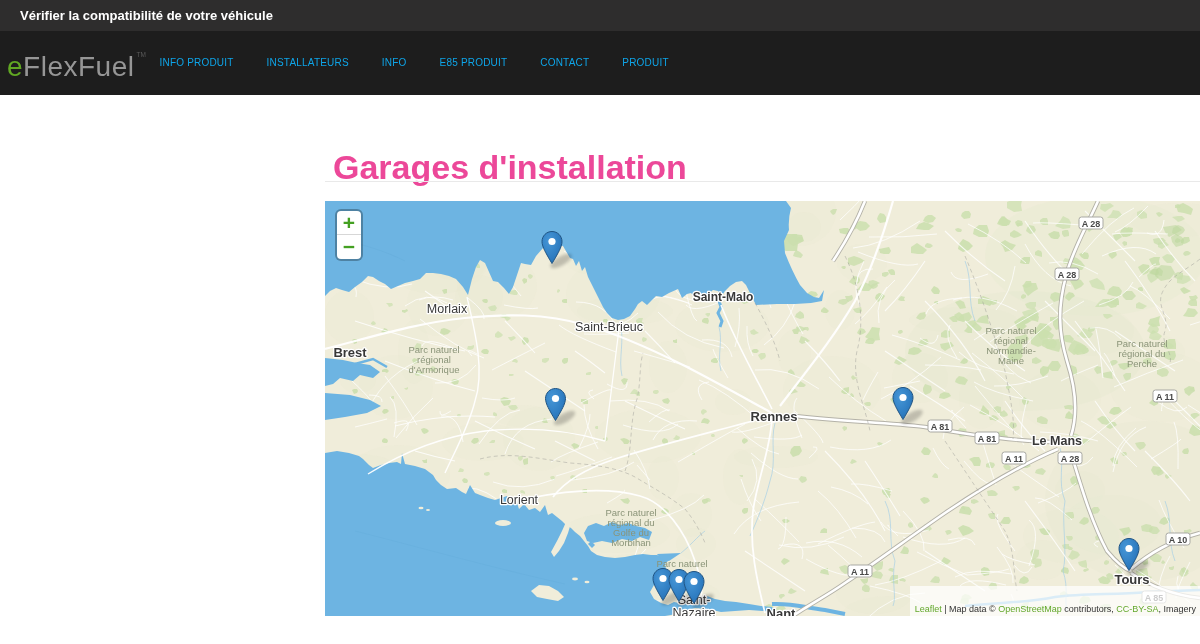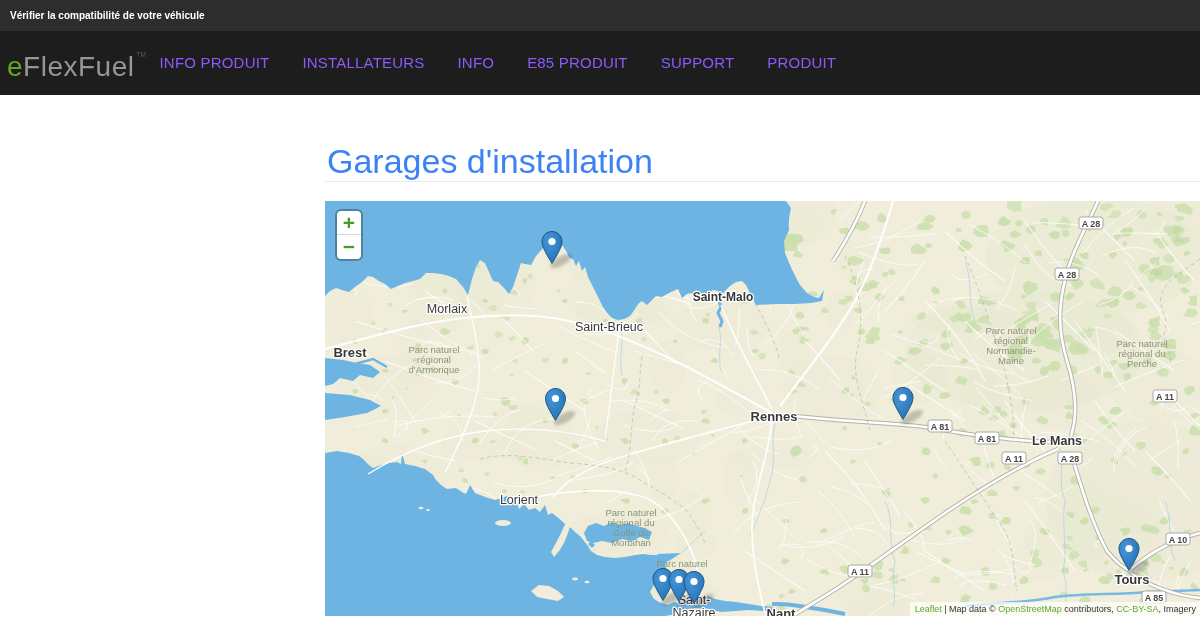--- a/index.html
+++ b/index.html
@@ -1,37 +1,37 @@
 <!DOCTYPE html>
 <html><head><meta charset="utf-8"><title>Garages d'installation</title>
 <style>
 html,body{margin:0;padding:0;}
 body{width:1200px;height:644px;overflow:hidden;background:#fff;font-family:"Liberation Sans",sans-serif;position:relative;}
 .topbar{position:absolute;left:0;top:0;width:100%;height:31px;background:#2e2d2d;}
-.topbar span{display:inline-block;margin-left:10px;line-height:32px;color:#fff;font-size:10px;font-weight:bold;}
+.topbar span{display:inline-block;margin-left:20px;line-height:32px;color:#fff;font-size:13px;font-weight:bold;}
 .nav{position:absolute;left:0;top:31px;width:100%;height:64px;background:#1d1d1d;}
 .logo{position:absolute;left:7px;top:20px;font-size:28px;color:#969696;letter-spacing:0.5px;}
 .logo .e{color:#61a823;}
 .logo sup{font-size:6.5px;color:#5a5a5a;vertical-align:19px;margin-left:2px;letter-spacing:0;}
 .menu{position:absolute;left:143px;top:0;height:64px;}
-.menu a{display:inline-block;line-height:64px;padding:0 16.5px;color:#8b5cf6;font-size:15px;letter-spacing:0.2px;text-decoration:none;}
-h1{position:absolute;left:323px;top:138px;margin:4px;font-size:34px;font-weight:normal;color:#3b82f6;letter-spacing:0px;}
+.menu a{display:inline-block;line-height:64px;padding:0 16.5px;color:#0ea5e9;font-size:10px;letter-spacing:0.2px;text-decoration:none;}
+h1{position:absolute;left:323px;top:138px;margin:10px;font-size:34px;font-weight:bold;color:#ec4899;letter-spacing:0px;}
 .hr{position:absolute;left:325px;top:181px;width:875px;height:1px;background:#e9e9e9;}
 .map{position:absolute;left:325px;top:201px;width:875px;height:415px;overflow:hidden;}
 .zoomctl{position:absolute;left:12px;top:10px;width:24px;height:48px;background:#fff;border-radius:4px;box-shadow:0 0 0 2px rgba(0,0,0,0.28);}
 .zoomctl .zin,.zoomctl .zout{display:block;width:24px;height:24px;text-align:center;color:#44a022;font-weight:bold;font-size:21px;line-height:23px;}
 .zoomctl .zin{border-bottom:1px solid #d7d7d7;box-sizing:border-box;}
-.attr{position:absolute;right:0;bottom:0;height:14px;background:rgba(255,255,255,0.72);font-size:9px;line-height:14px;padding:0 4px 0 5px;color:#333;white-space:nowrap;}
+.attr{position:absolute;right:0;bottom:0;height:14px;background:rgba(255,255,255,0.72);font-size:9px;line-height:14px;padding:16px 4px 0 5px;color:#333;white-space:nowrap;}
 .attr b{color:#63a82c;font-weight:normal;}
 </style></head>
 <body>
 <div class="topbar"><span>Vérifier la compatibilité de votre véhicule</span></div>
 <div class="nav">
   <div class="logo"><span class="e">e</span>FlexFuel<sup>TM</sup></div>
-  <div class="menu"><a>INFO PRODUIT</a><a>INSTALLATEURS</a><a>INFO</a><a>E85 PRODUIT</a><a>SUPPORT</a><a>PRODUIT</a></div>
+  <div class="menu"><a>INFO PRODUIT</a><a>INSTALLATEURS</a><a>INFO</a><a>E85 PRODUIT</a><a>CONTACT</a><a>PRODUIT</a></div>
 </div>
 <h1>Garages d'installation</h1>
 <div class="hr"></div>
 <div class="map">
 <svg width="875" height="415" viewBox="0 0 875 415" style="display:block">
       <defs>
 <filter id="blur1" x="-50%" y="-50%" width="200%" height="200%">
           <feGaussianBlur stdDeviation="1.6"></feGaussianBlur>
         </filter>
 <radialGradient id="pinG" cx="0.35" cy="0.3" r="0.9">

